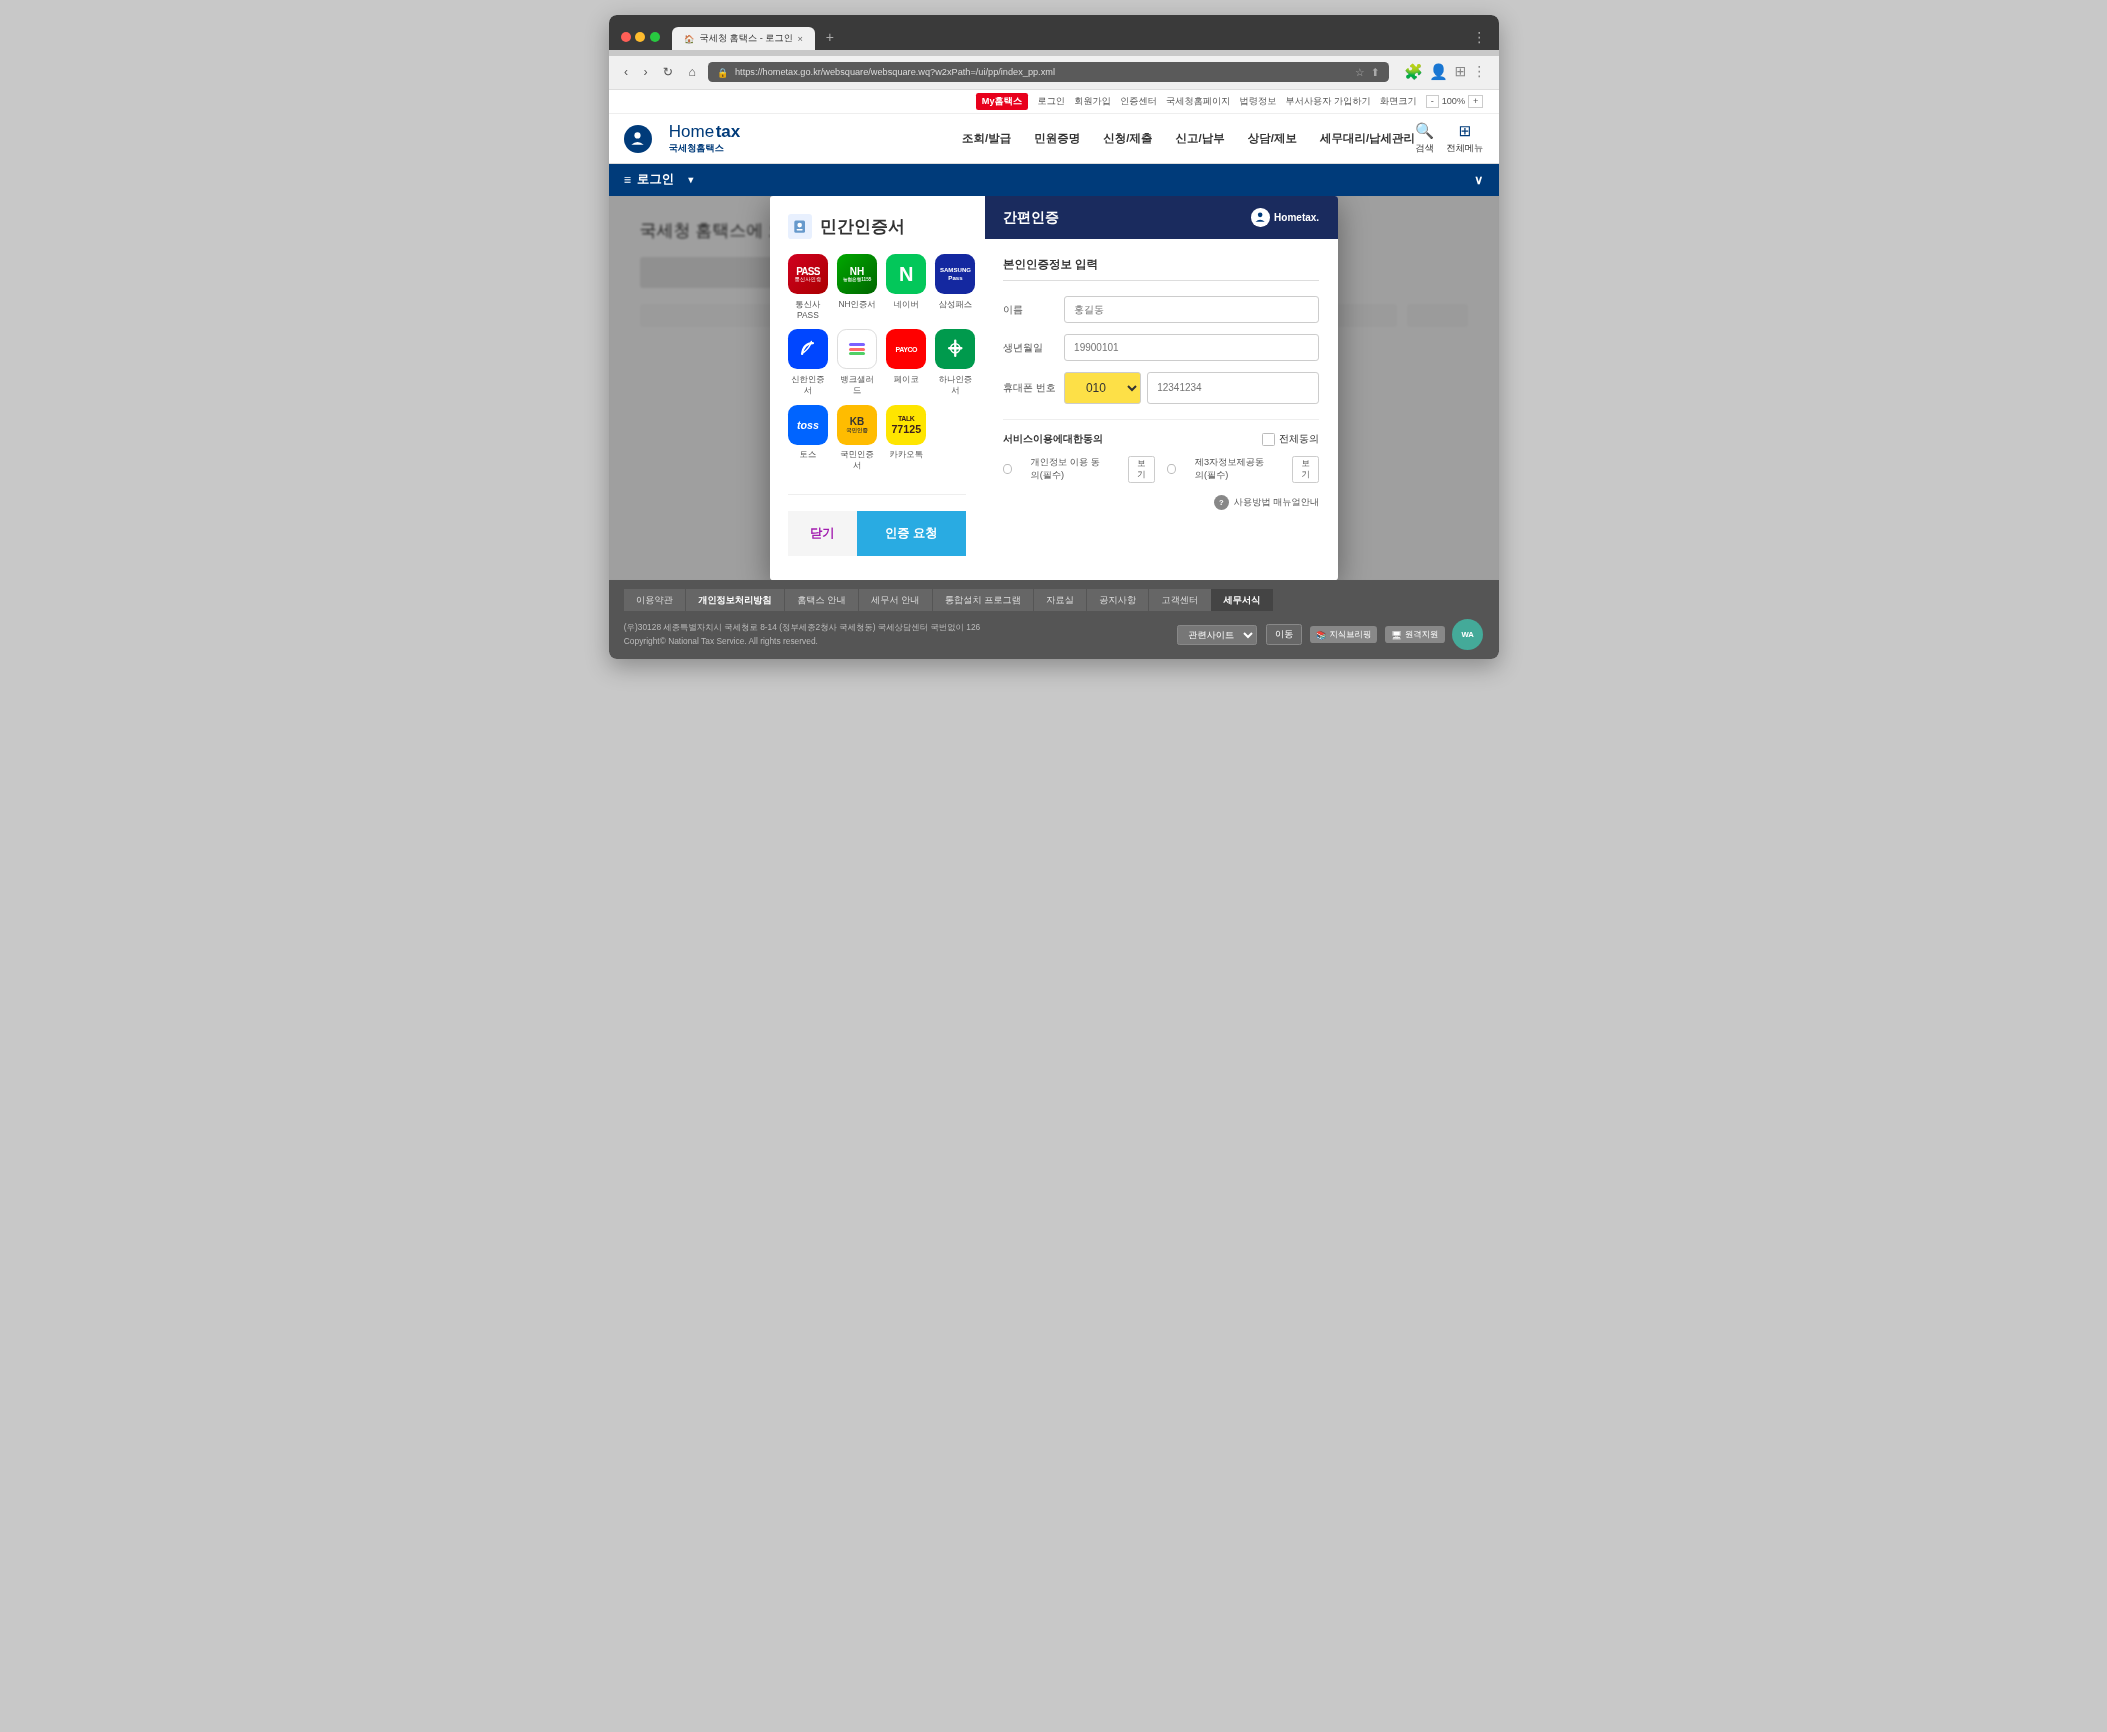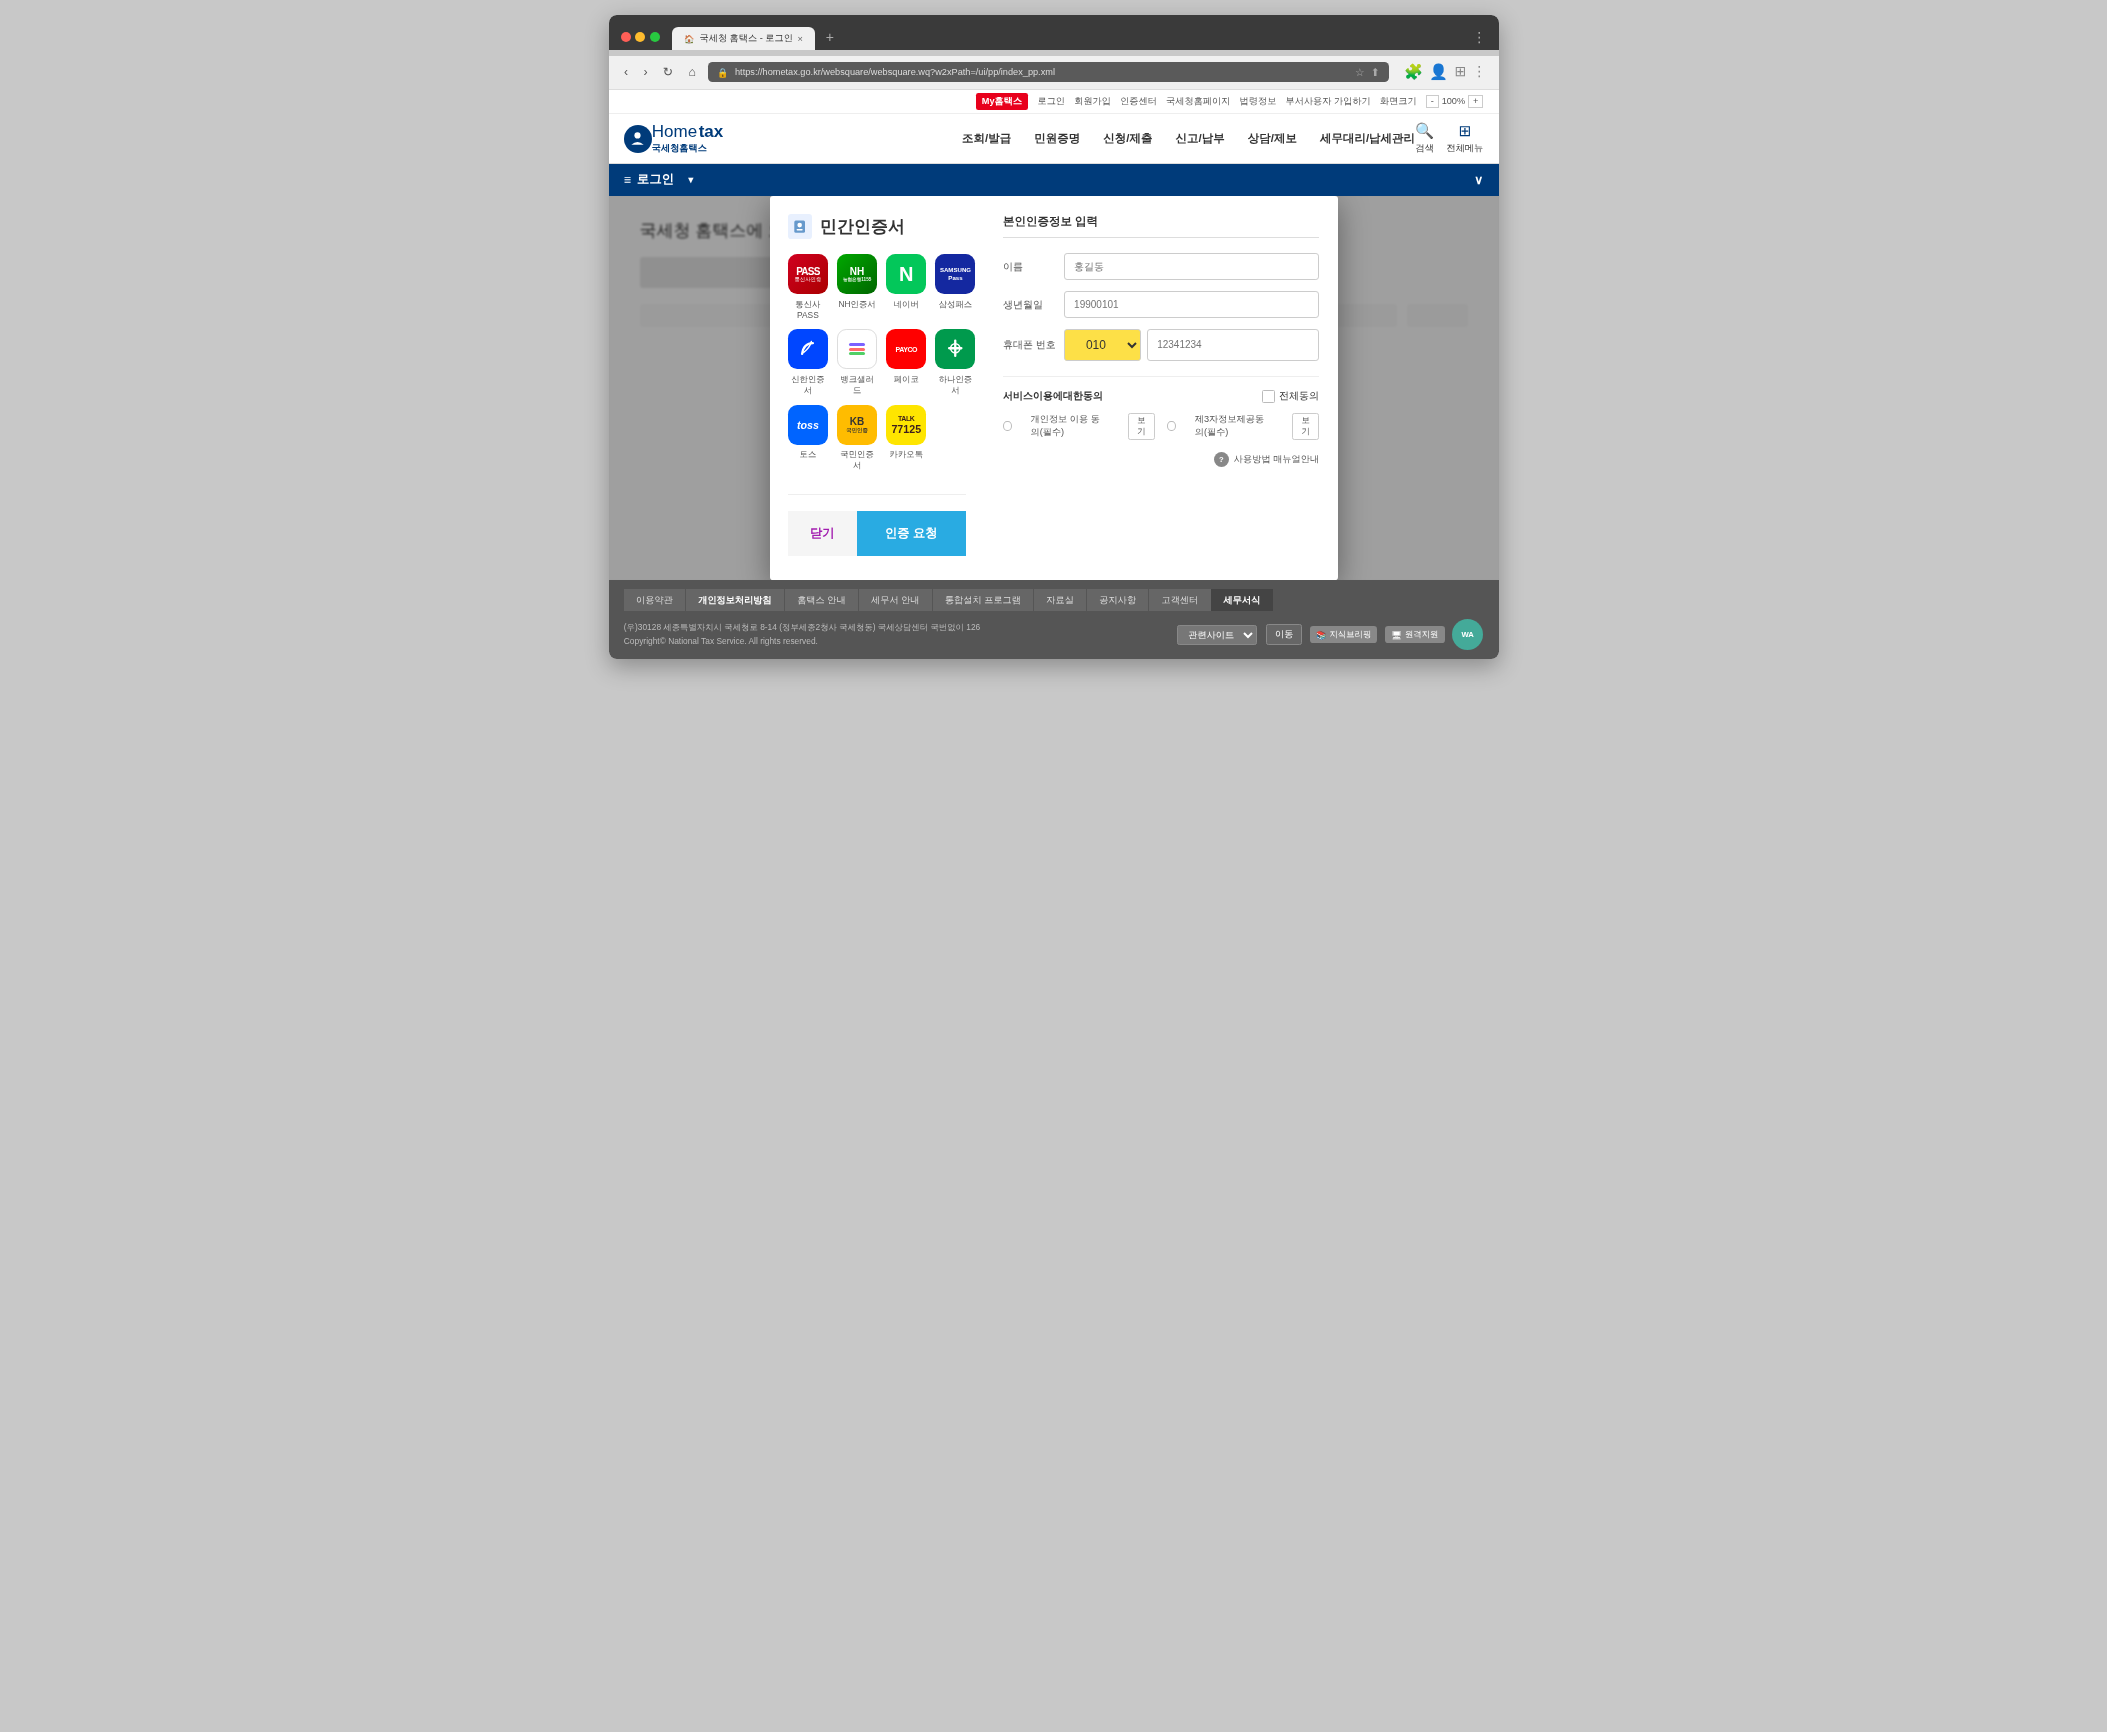--- a/index.html
+++ b/index.html
@@ -129,21 +129,21 @@
     .site-header {
       background: #fff;
       padding: 7.7px 15.3px;
       display: flex;
       align-items: center;
       border-bottom: 0.8px solid #ddd;
     }
     .logo-area {
       display: flex;
       align-items: center;
-      gap: 0;
+      gap: 17px;
       margin-right: 31px;
     }
     .logo-icon {
       width: 28px;
       height: 28px;
       background: #003b7a;
       border-radius: 50%;
       display: flex;
       align-items: center;
       justify-content: center;
@@ -840,20 +840,32 @@
 
               </div>
 
               <div style="margin-top: auto; padding-top: 15.3px; display:flex; border-top: 0.8px solid #eee; margin-top:23px;">
                 <button class="btn-close-modal">닫기</button>
                 <button class="btn-auth-request">인증 요청</button>
               </div>
             </div>
 
             <div class="modal-right">
+              <div class="modal-right-header">
+                <span class="modal-right-title">간편인증</span>
+                <div class="hometax-logo-small">
+                  <div class="hometax-logo-small-icon">
+                    <svg width="12.3" height="12.3" viewBox="0 0 16 16">
+                      <circle cx="8" cy="5" r="3" fill="#003b7a"></circle>
+                      <path d="M2 14 Q8 9 14 14" fill="#003b7a"></path>
+                    </svg>
+                  </div>
+                  <span class="hometax-logo-small-text">Hometax.</span>
+                </div>
+              </div>
 
               <div class="modal-right-body">
                 <div class="section-title">본인인증정보 입력</div>
 
                 <div class="form-row">
                   <label class="form-label">이름</label>
                   <input class="form-input" type="text" placeholder="홍길동" style="">
                 </div>
 
                 <div class="form-row">

